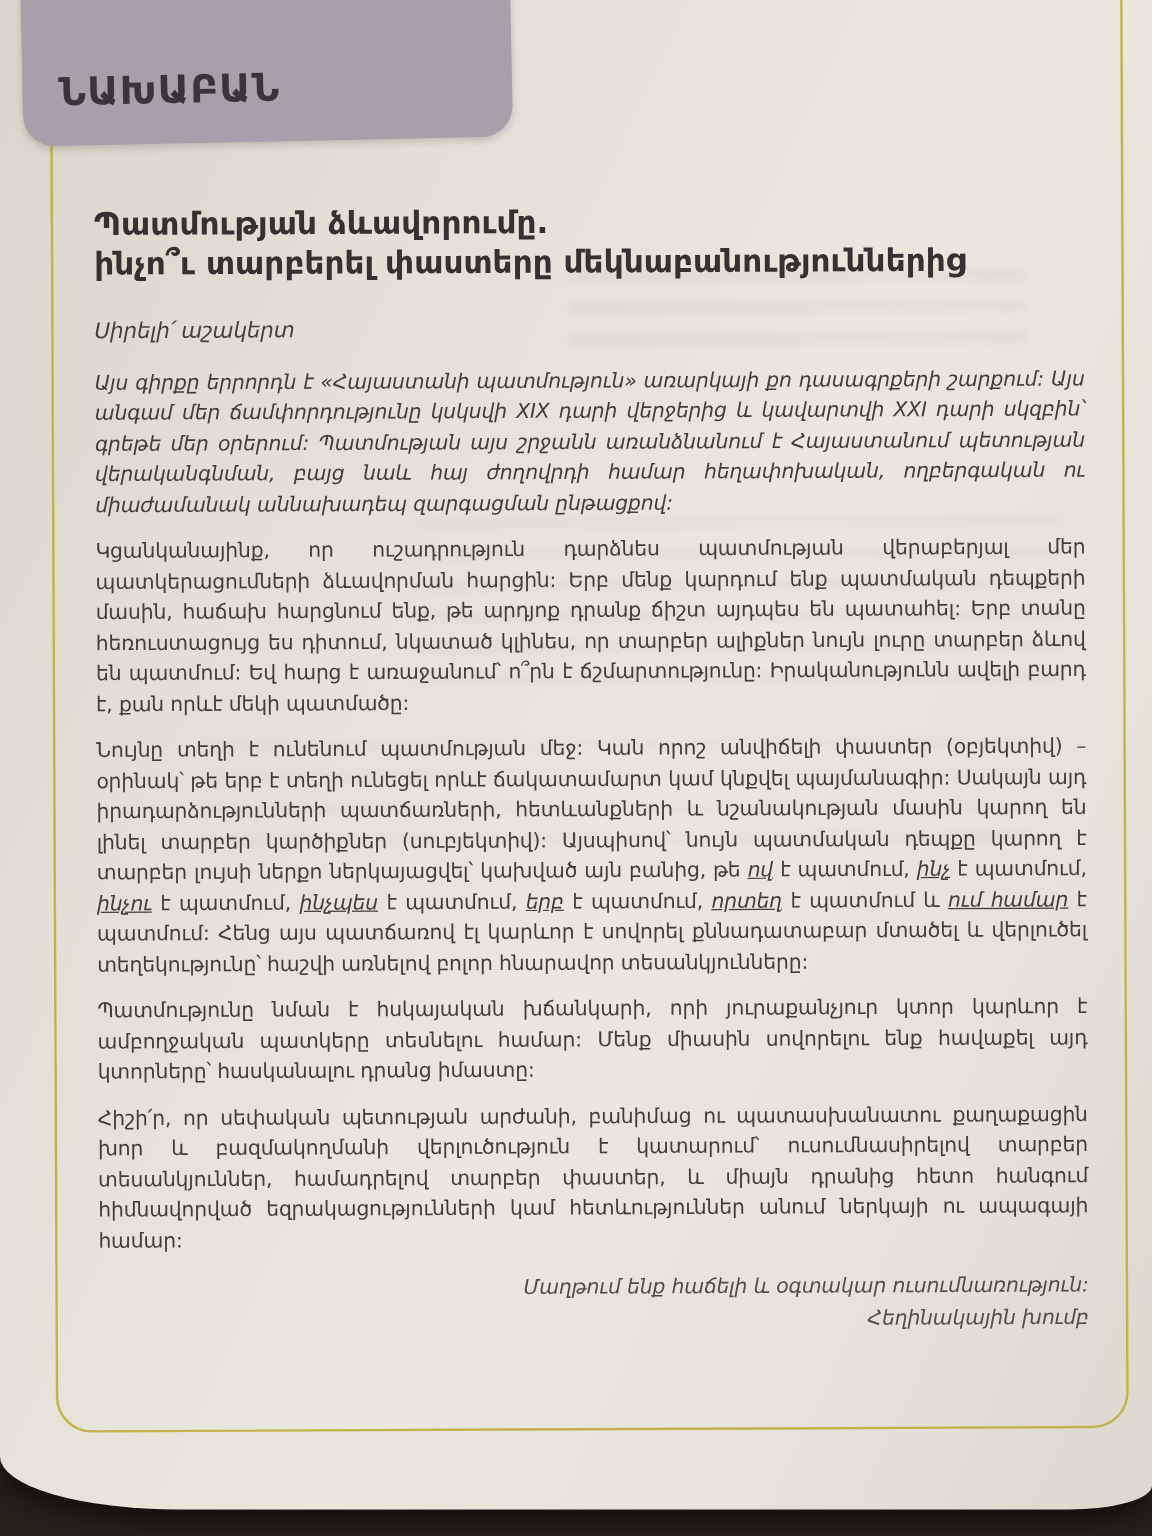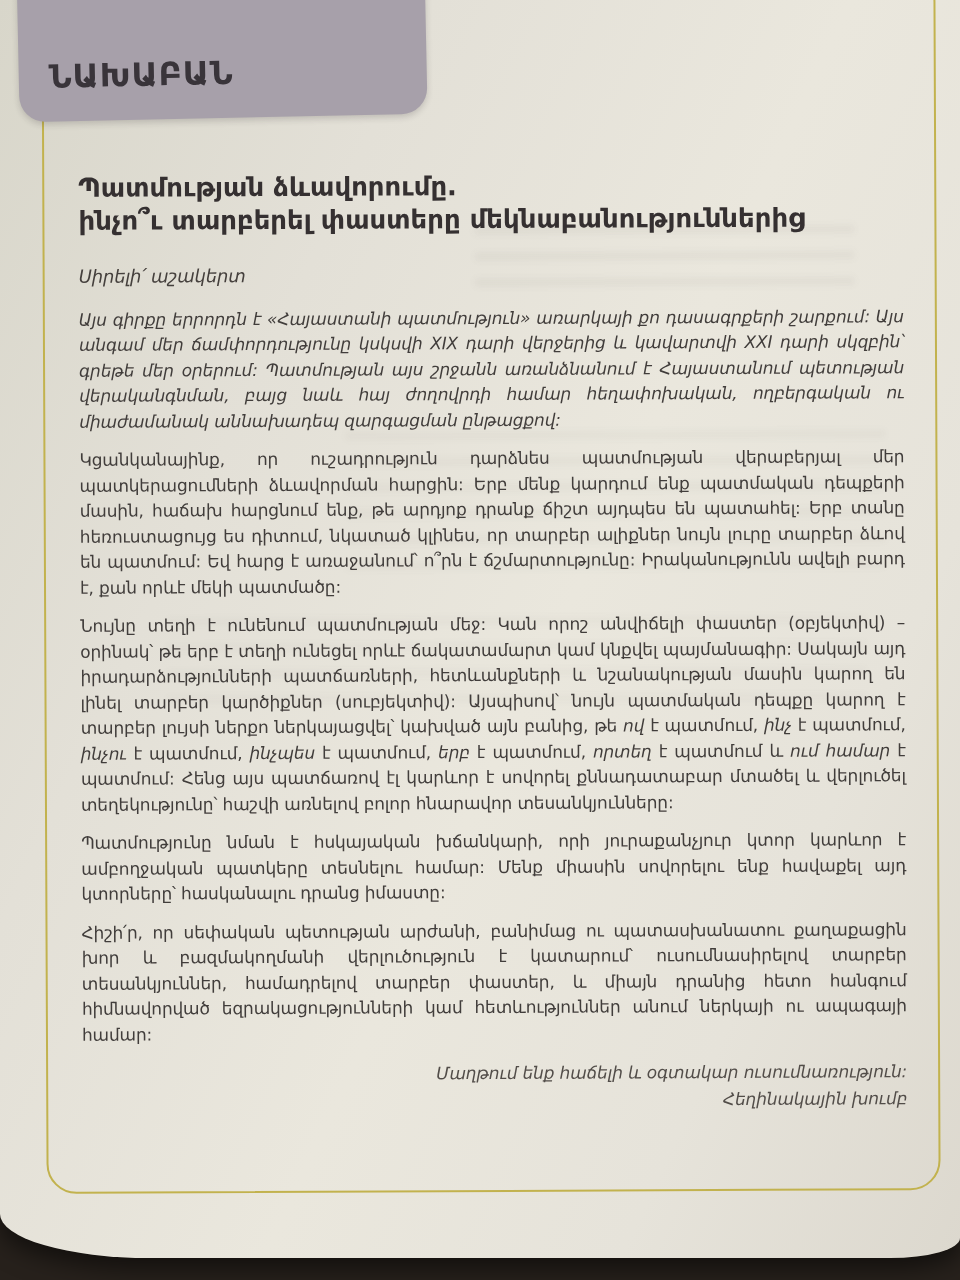--- a/index.html
+++ b/index.html
@@ -58,21 +58,21 @@
     margin:0 0 26px 0;
     font-size:26px; line-height:33px; font-weight:bold;
     color:#353031; letter-spacing:0;
   }
   h1 span{display:block;}
   .salutation{
     margin:0 0 18px 0; font-style:italic; font-size:18px; color:#45403d;
   }
   p.para{margin:0 0 13px 0; text-align:justify;}
   p.para.intro{font-style:italic;}
-  p.para em{font-style:italic;}
+  p.para em{font-style:italic;text-decoration:underline;}
   .closing{
     margin-top:14px; text-align:right; font-style:italic; color:#524d49;
   }
   .closing div{line-height:27px;}
 </style>
 </head>
 <body>
 
 <div class="page">
 

